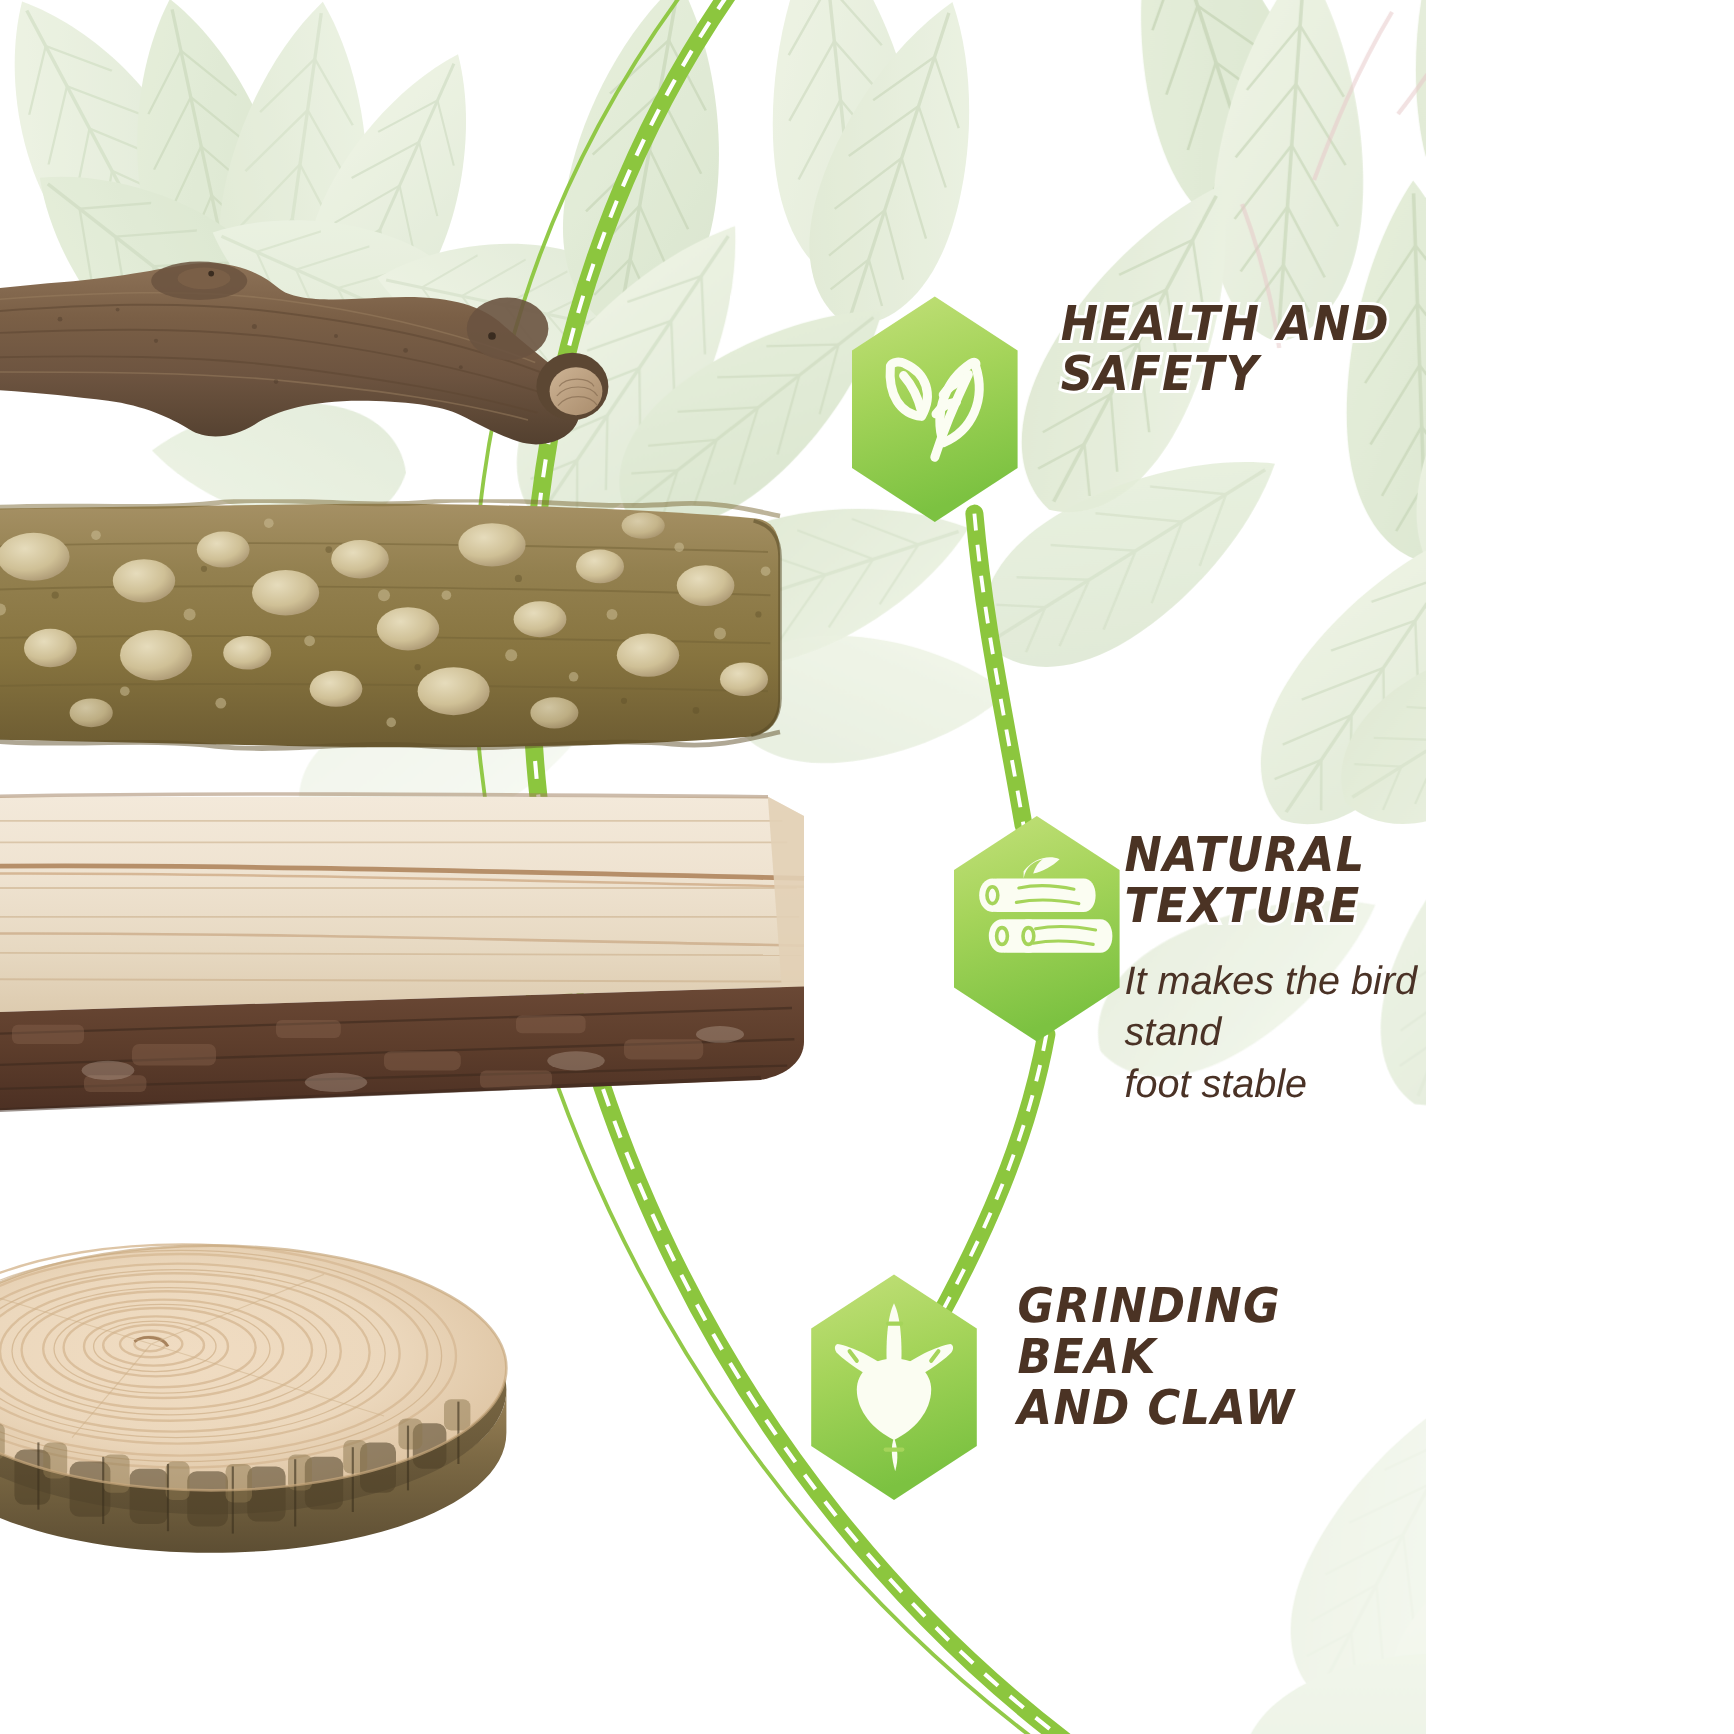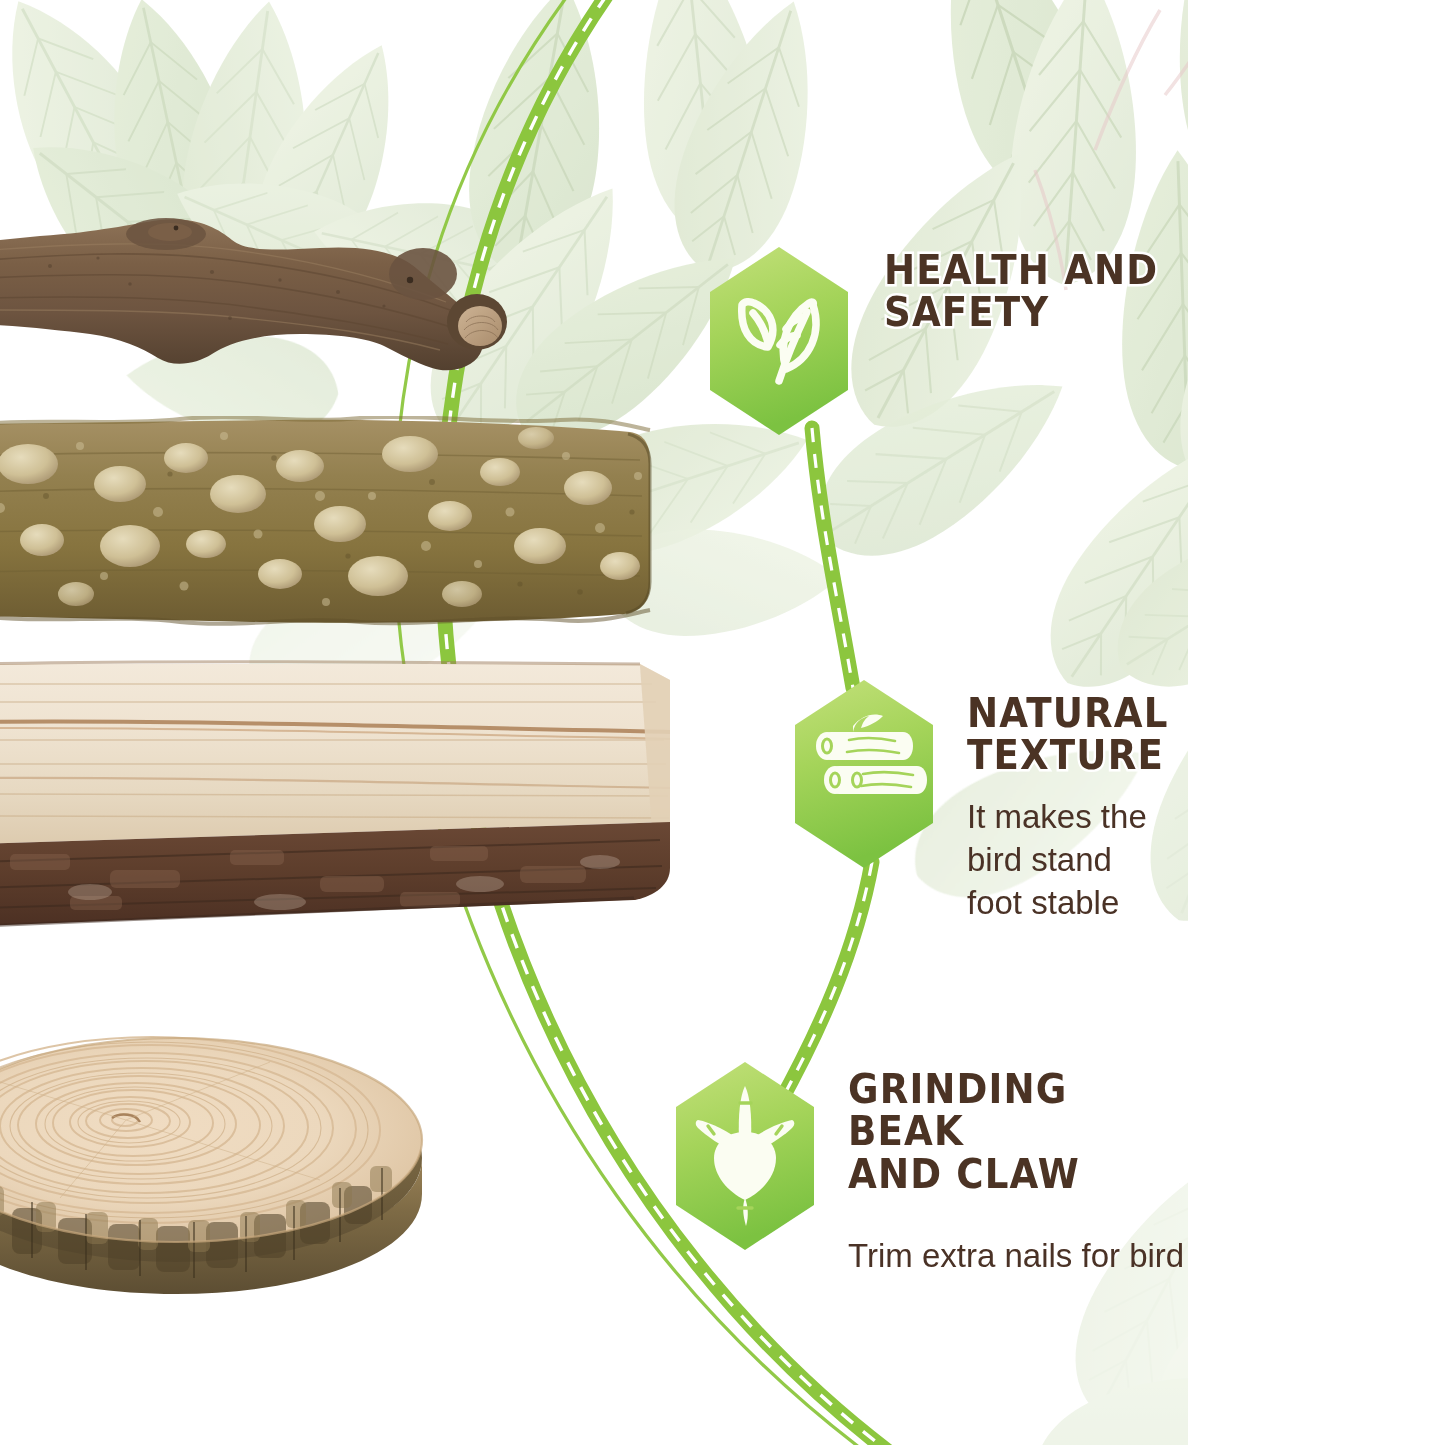--- a/index.html
+++ b/index.html
@@ -2,21 +2,21 @@
 <html><head>
 <meta charset="utf-8">
 <style>
   html,body{margin:0;padding:0;}
   body{
     width:1445px;height:1445px;
     background:#ffffff;
     font-family:"Liberation Sans",sans-serif;
     overflow:hidden;
   }
-  #stage{position:relative;width:1188px;height:1445px;overflow:hidden;background:#fff;}
+  #stage{position:relative;width:1188px;height:1445px;overflow:hidden;background:#fff;font-style:italic;}
 
   .layer{position:absolute;inset:0;}
   #leaf-bg{z-index:1;}
   #arcs{z-index:3;}
   #products{z-index:4;}
   #features{z-index:6;}
 
   
   .feature{position:absolute;display:flex;align-items:flex-start;}
   .hex-wrap{position:relative;flex:0 0 auto;}
@@ -45,21 +45,21 @@
     line-height:1.30;
     margin:0;
     white-space:pre-line;
   }
 
   #feat-0{left:706px;top:243px;}
   #feat-0 .feat-text{margin-left:32px;margin-top:6px;}
   #feat-0 .feat-desc{margin-top:17px;}
 
   #feat-1{left:791px;top:676px;}
-  #feat-1 .feat-text{margin-left:30px;margin-top:16px;}
+  #feat-1 .feat-text{margin-top:16px;}
   #feat-1 .feat-desc{margin-top:19px;}
 
   #feat-2{left:672px;top:1058px;}
   #feat-2 .feat-text{margin-left:30px;margin-top:10px;}
   #feat-2 .feat-desc{margin-top:40px;}
 
   
   .product{position:absolute;}
 </style>
 </head>
@@ -671,18 +671,17 @@
             <path d="M68 45 L79 45"></path>
             <path d="M36 68 L42 76"></path>
             <path d="M110 68 L104 76"></path>
             <path d="M66 150 L80 150"></path>
           </g>
         </svg>
       </div>
       <div class="feat-text">
         <div class="feat-title">GRINDING BEAK
 AND CLAW</div>
-        <div class="feat-desc">Trim extra nails for bird</div>
       </div>
     </div>
   </div>
 
 </div>
 
 </body></html>

